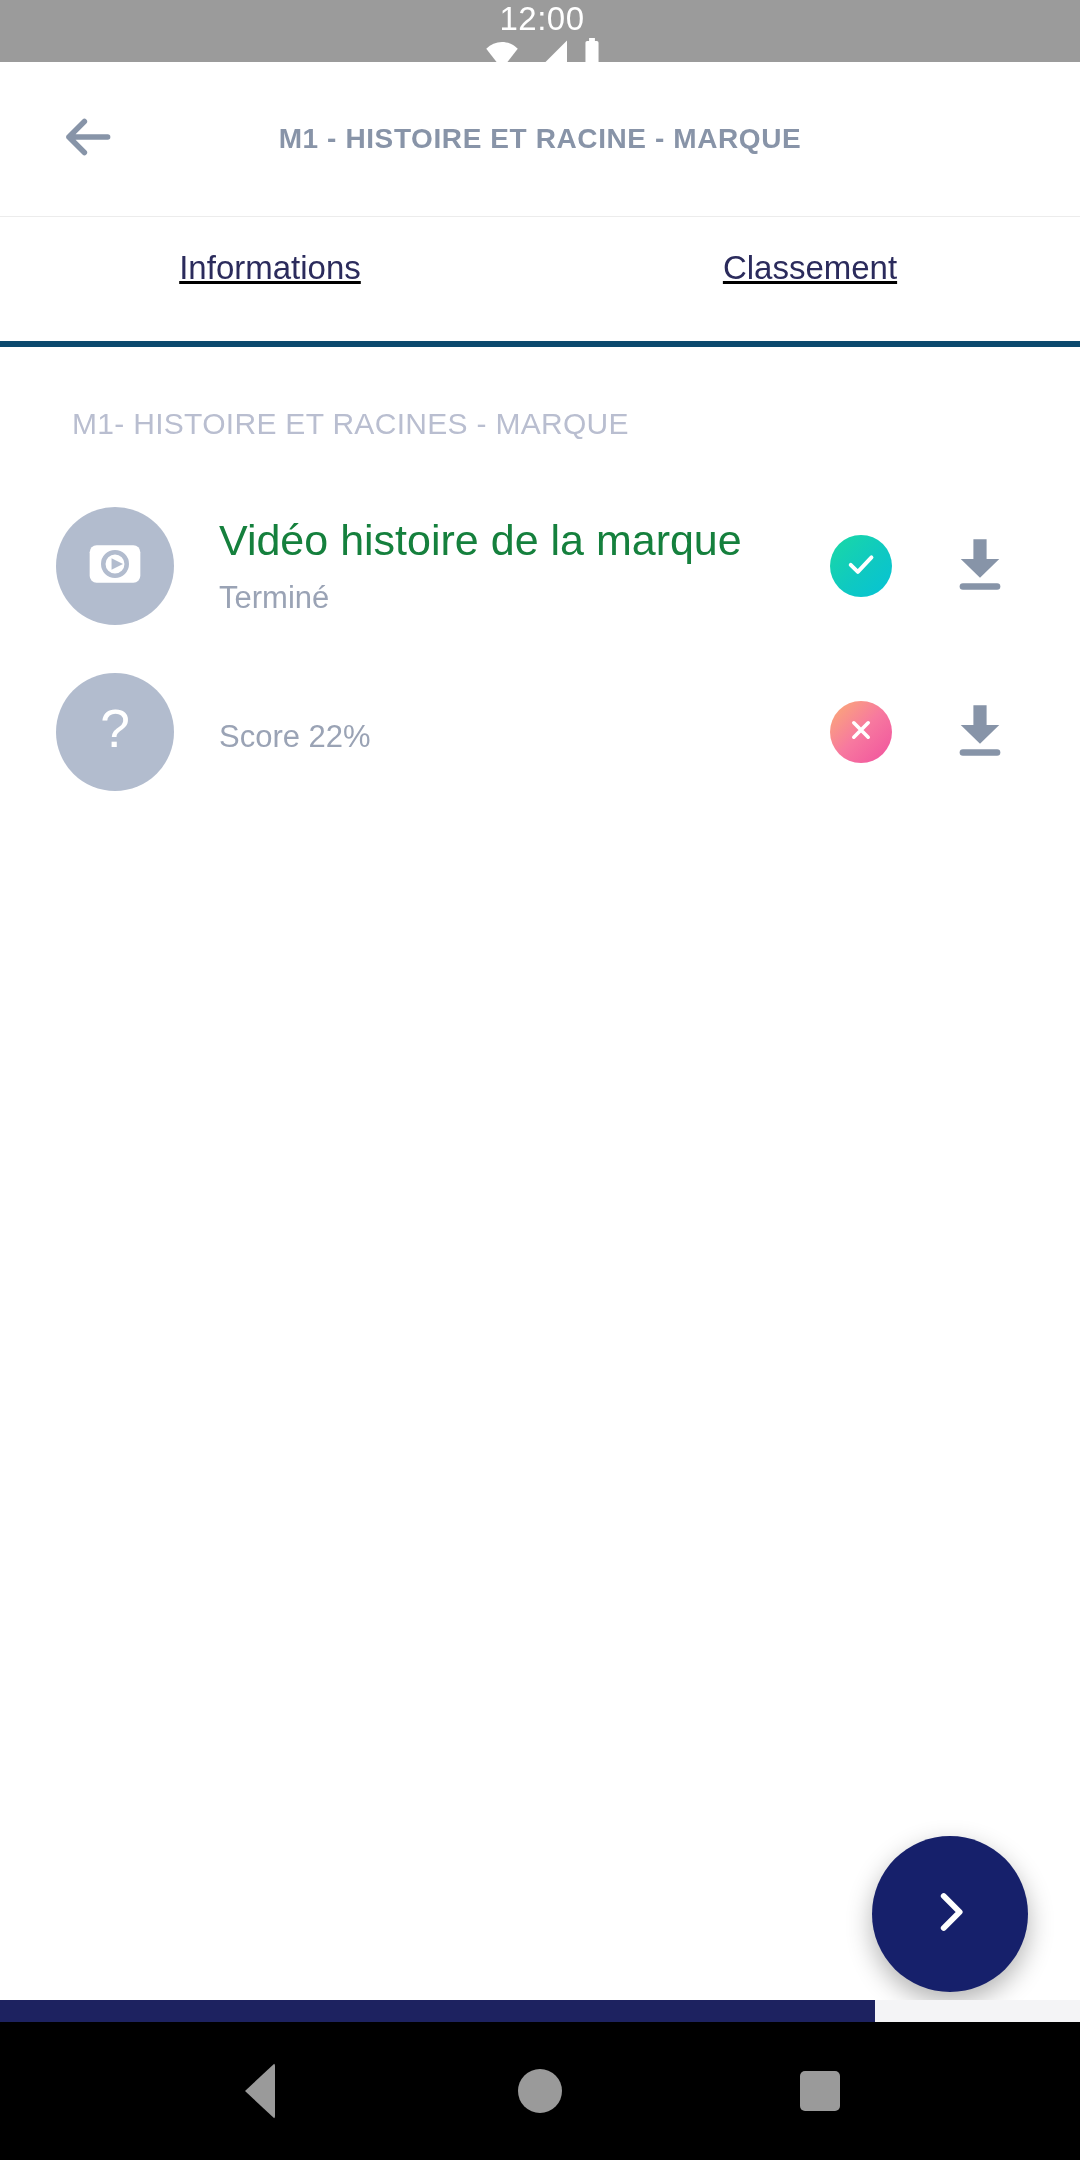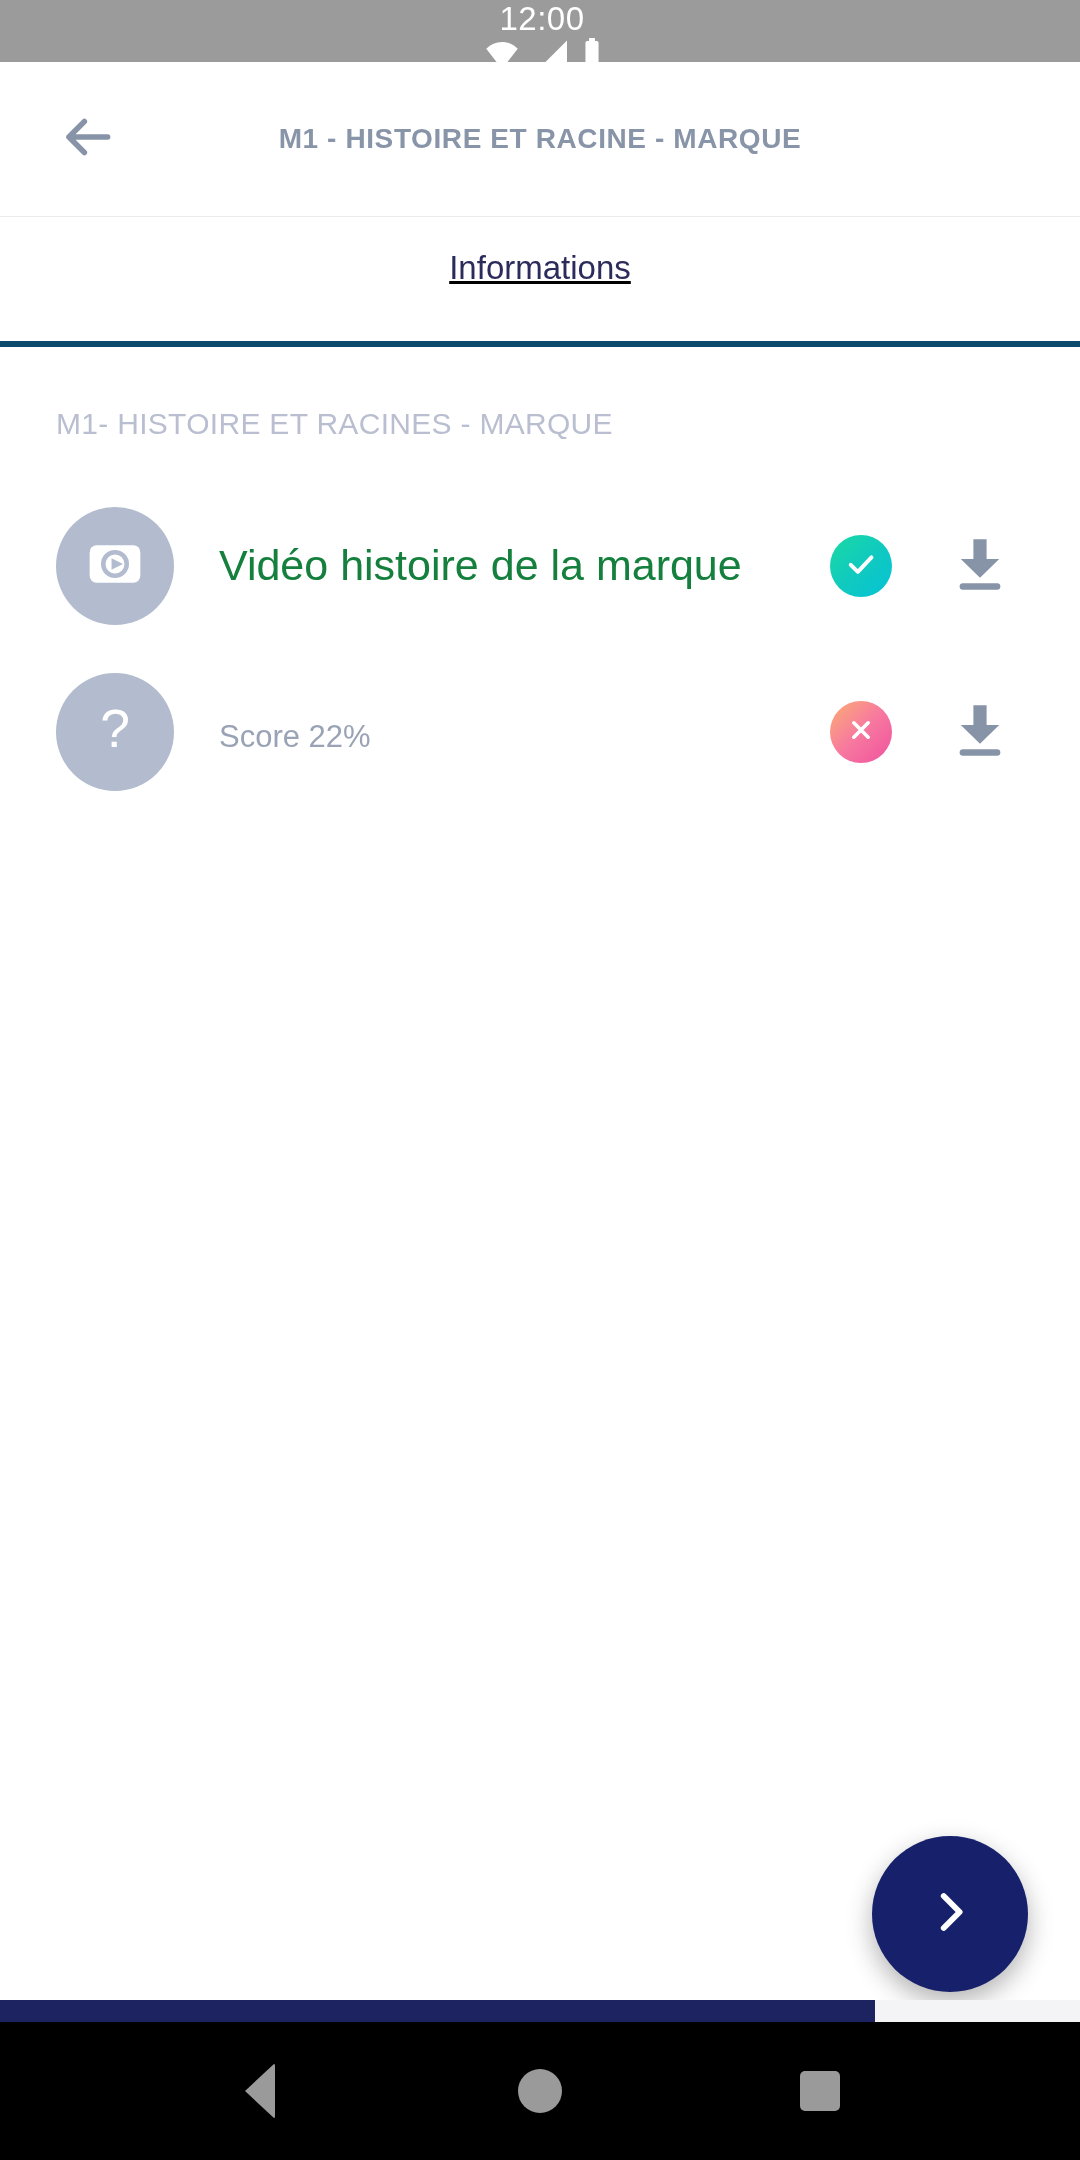--- a/index.html
+++ b/index.html
@@ -92,20 +92,21 @@
     height:7px;
     background:#1d2260;
   }
 
   
   .section-title{
     color:#b9bed0;
     font-size:30px;
     padding:60px 0 0 56px;
     letter-spacing:.3px;
+    margin-left:16px;
   }
 
   
   .list{
     padding-top:42px;
   }
   .row{
     display:flex;
     align-items:center;
     padding:24px 40px 24px 56px;
@@ -253,38 +254,42 @@
       </svg>
     </span>
   </div>
   <div class="app-title">M1 - HISTOIRE ET RACINE - MARQUE</div>
 </div>
 
 <div class="tab-bar">
   <div class="tab">
     <span>Informations</span>
   </div>
+  <div class="tab">
+    <span>Classement</span>
+  </div>
 </div>
 
 <div class="section-title">M1- HISTOIRE ET RACINES - MARQUE</div>
 
 <div class="list">
 
   <div class="row">
     <div class="row-avatar">
       <span>
         <svg width="64" height="64" viewBox="0 0 24 24">
           <rect x="2.5" y="5" width="19" height="14" rx="2.6" fill="#ffffff"></rect>
           <circle cx="12" cy="12" r="4.4" fill="none" stroke="#b2bcce" stroke-width="1.7"></circle>
           <path d="M10.7 9.8 L15 12 L10.7 14.2 Z" fill="#b2bcce"></path>
         </svg>
       </span>
     </div>
     <div class="row-text">
       <div class="row-title">Vidéo histoire de la marque</div>
+      <div class="row-sub">Terminé</div>
     </div>
     <div class="row-status">
       <div class="status-circle ok">
         <span>
           <svg width="38" height="38" viewBox="0 0 24 24">
             <path d="M5.5 12.6 L10 17 L18.6 7.8" fill="none" stroke="#ffffff" stroke-width="2.5" stroke-linecap="round" stroke-linejoin="round"></path>
           </svg>
         </span>
       </div>
     </div>

